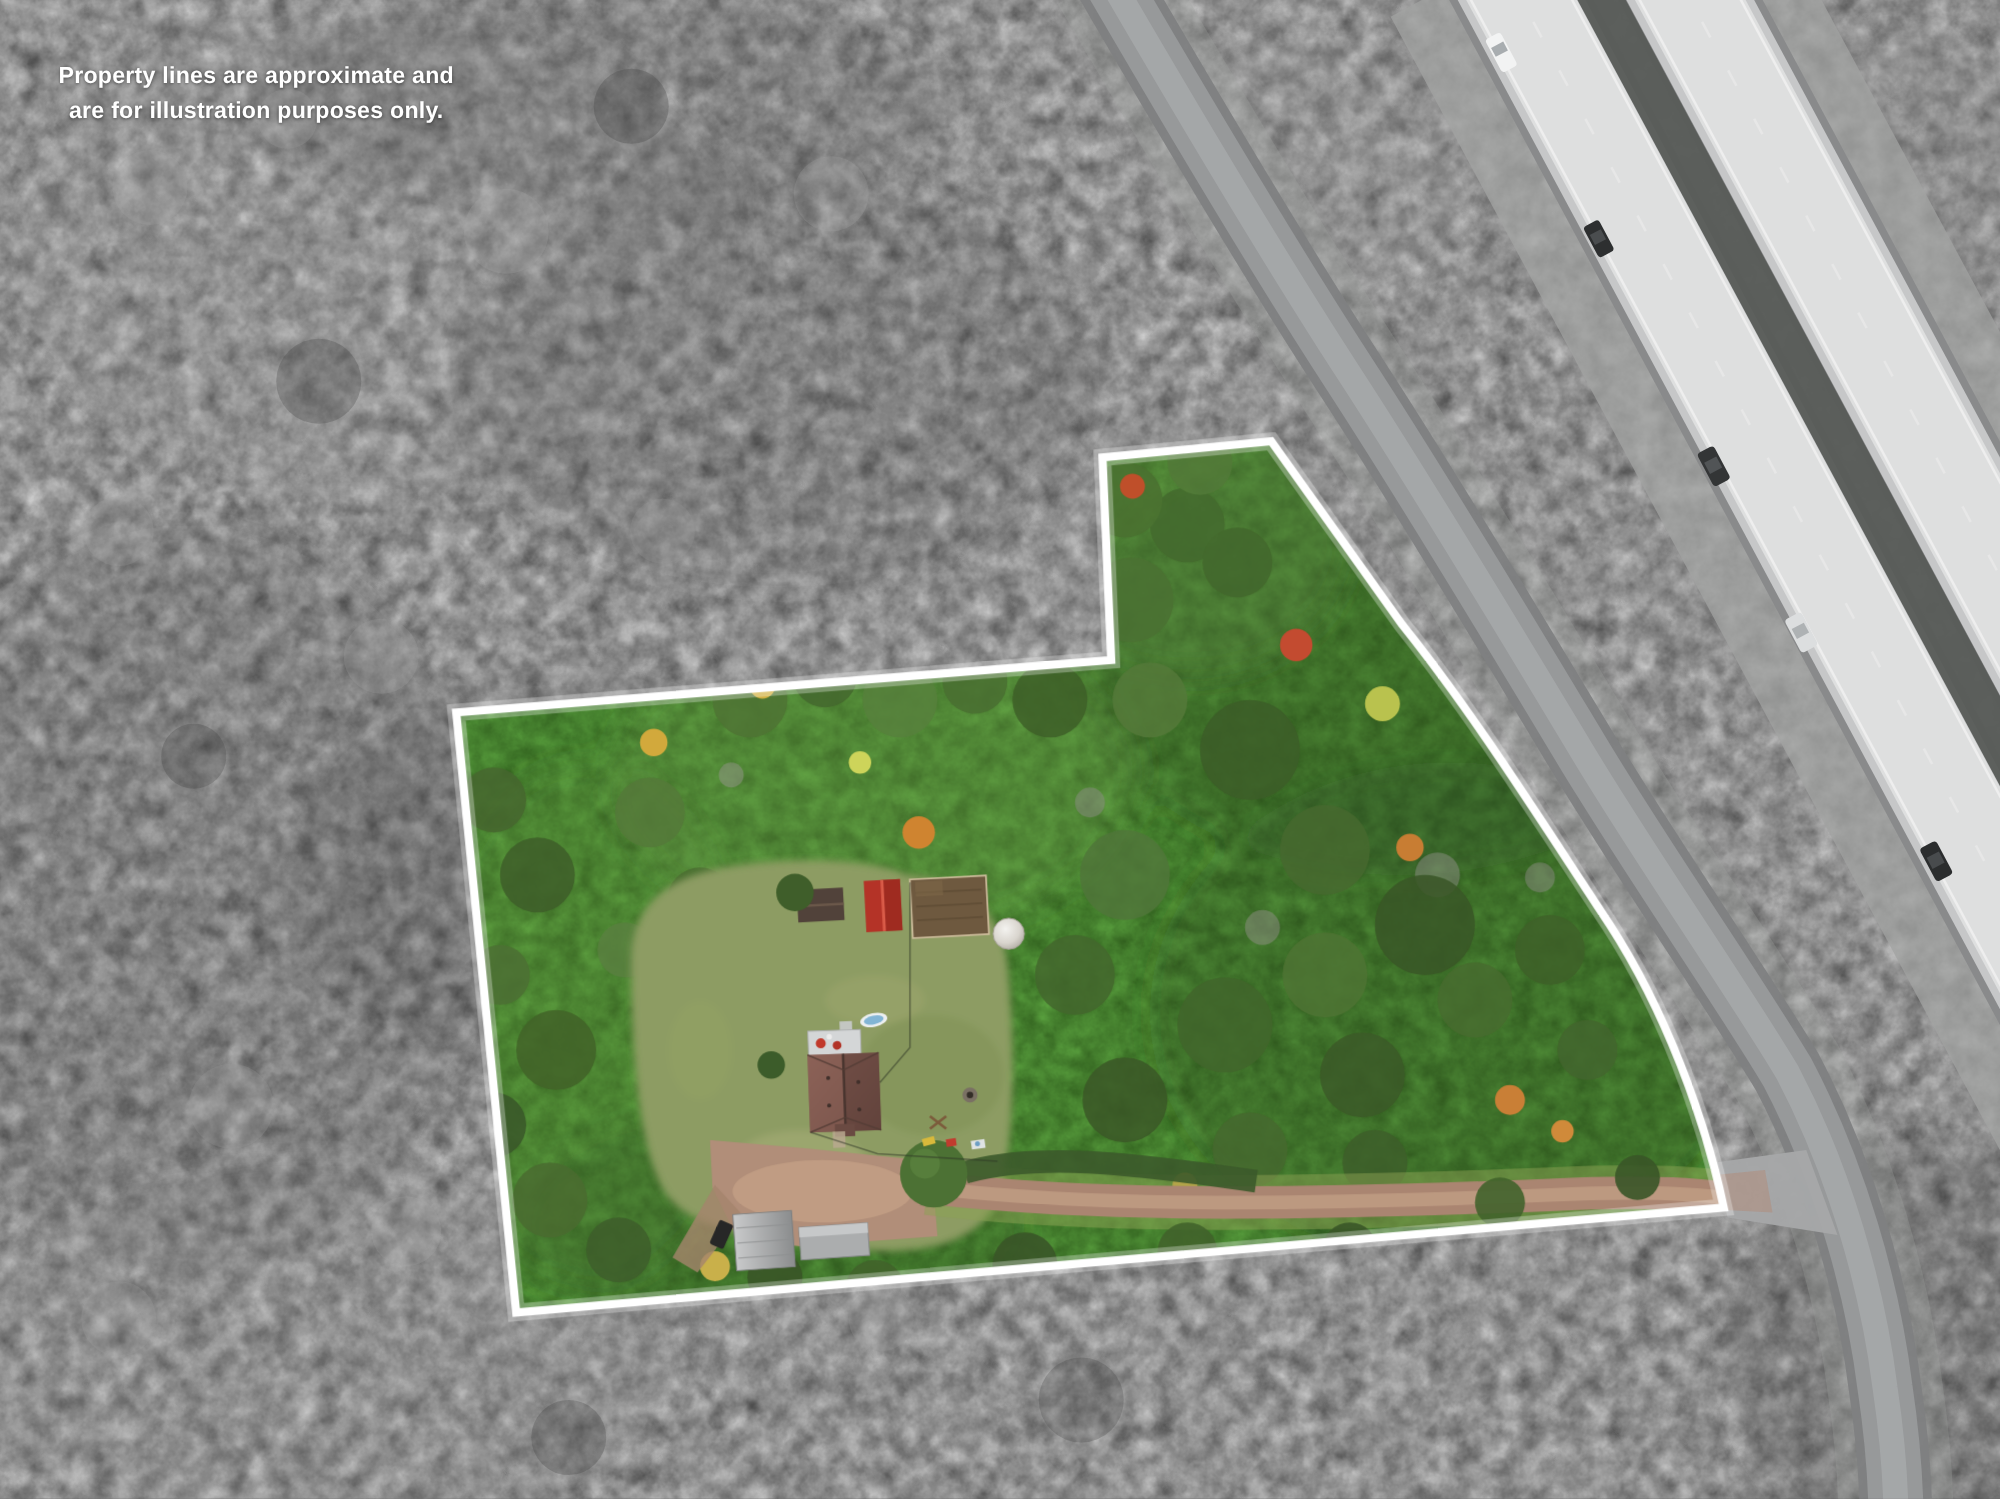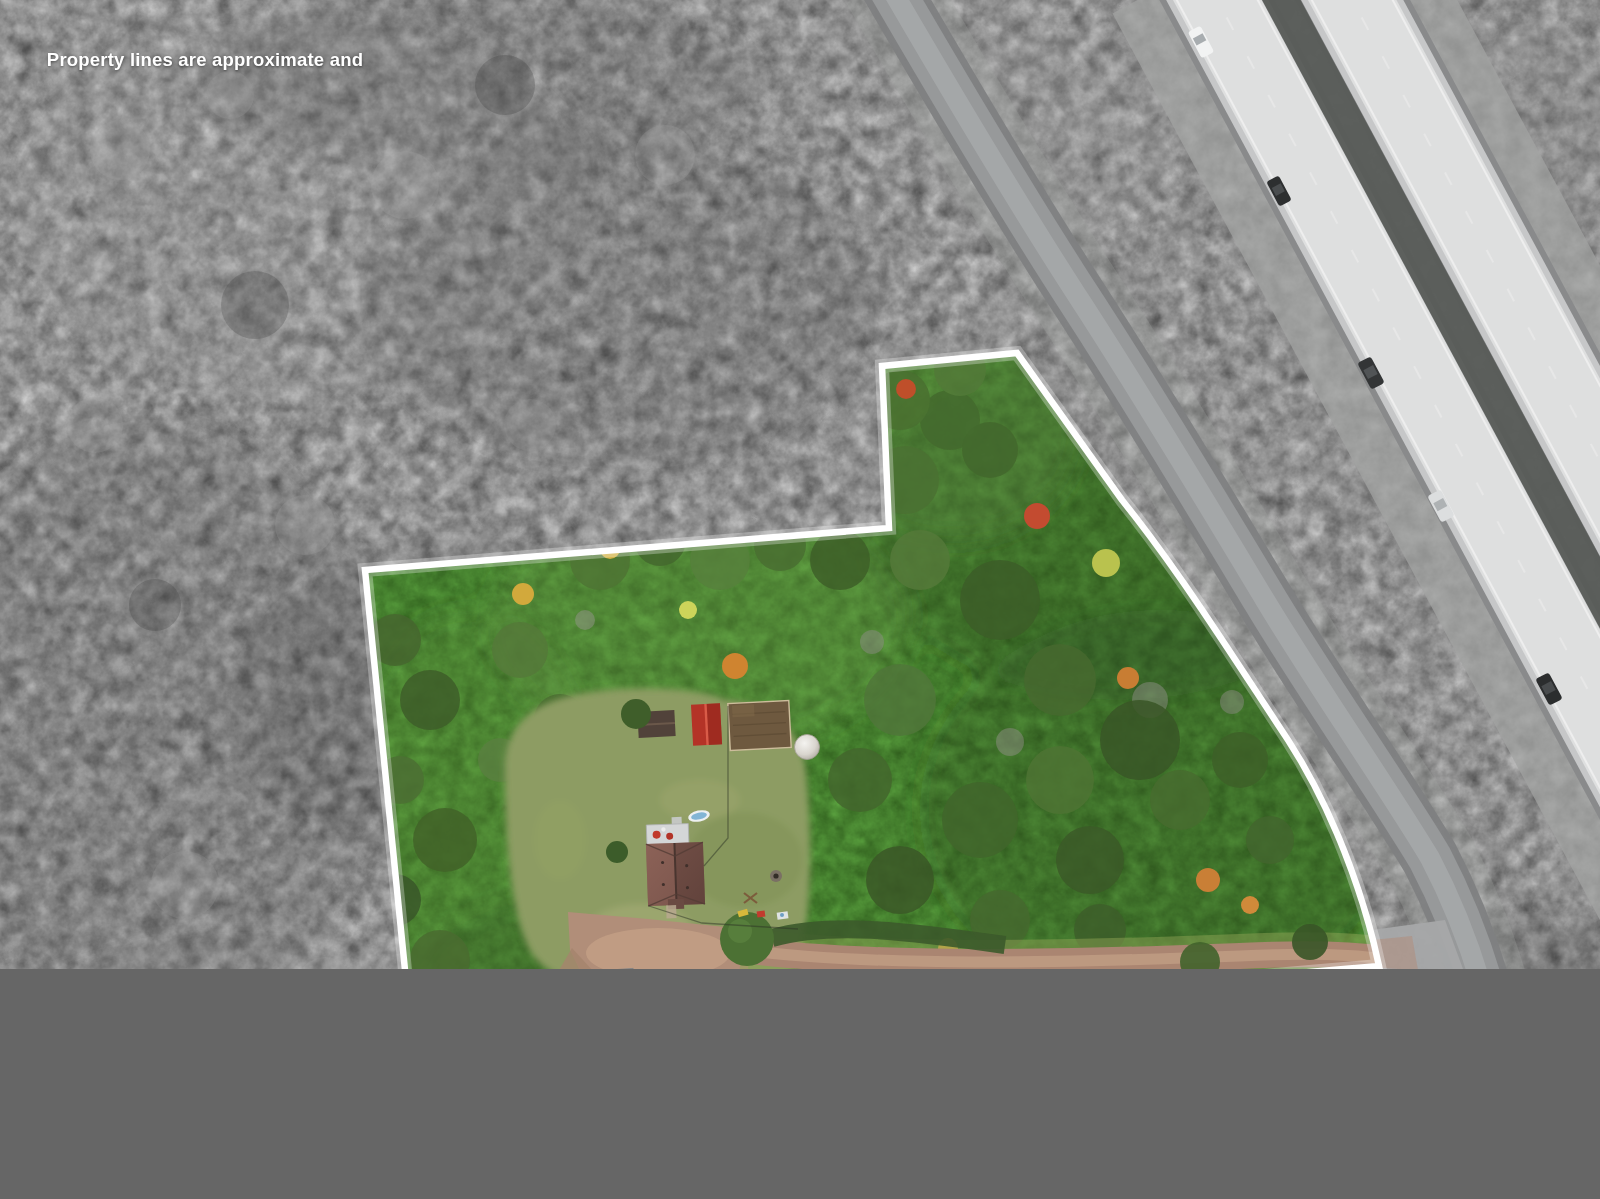--- a/index.html
+++ b/index.html
@@ -1,16 +1,16 @@
 <!DOCTYPE html>
 <html><head>
 <meta charset="utf-8">
 <style>
   html,body{margin:0;padding:0;background:#666;}
-  .stage{position:relative;width:1600px;height:969px;overflow:hidden;font-family:"Liberation Sans",sans-serif;}
+  .stage{position:relative;width:1600px;height:1199px;overflow:hidden;font-family:"Liberation Sans",sans-serif;}
   .stage svg{position:absolute;left:0;top:0;display:block;}
   .disclaimer{position:absolute;left:40px;top:46px;width:330px;text-align:center;color:#fff;
     font-weight:bold;font-size:18.5px;line-height:28px;letter-spacing:.2px;
     text-shadow:0 1px 3px rgba(0,0,0,.55);}
 </style>
 </head>
 <body>
 
 <div class="stage">
 <svg width="1600" height="1199" viewBox="0 0 1600 1199">
@@ -316,14 +316,15 @@
 
   <polygon points="1372,930 1445,920 1470,988 1382,974" fill="#a7a8a9" opacity=".95"></polygon>
   <polygon points="1372,940 1412,936 1418,970 1380,968" fill="#b08d7c" opacity=".55"></polygon>
 
   <path d="M 365 570 L 889 528 L 882 366 L 1017 353 L 1122 500 C 1180 572 1235 660 1288 740 C 1332 808 1364 894 1379 966 L 413 1050 Z" fill="none" stroke="#ffffff" stroke-width="14" opacity=".3"></path>
   <path d="M 365 570 L 889 528 L 882 366 L 1017 353 L 1122 500 C 1180 572 1235 660 1288 740 C 1332 808 1364 894 1379 966 L 413 1050 Z" fill="none" stroke="#ffffff" stroke-width="6.5" stroke-linejoin="miter"></path>
 </svg>
 
 <div class="disclaimer">
   <div>Property lines are approximate and</div>
+  <div>are for illustration purposes only.</div>
 </div>
 </div>
 
 </body></html>

